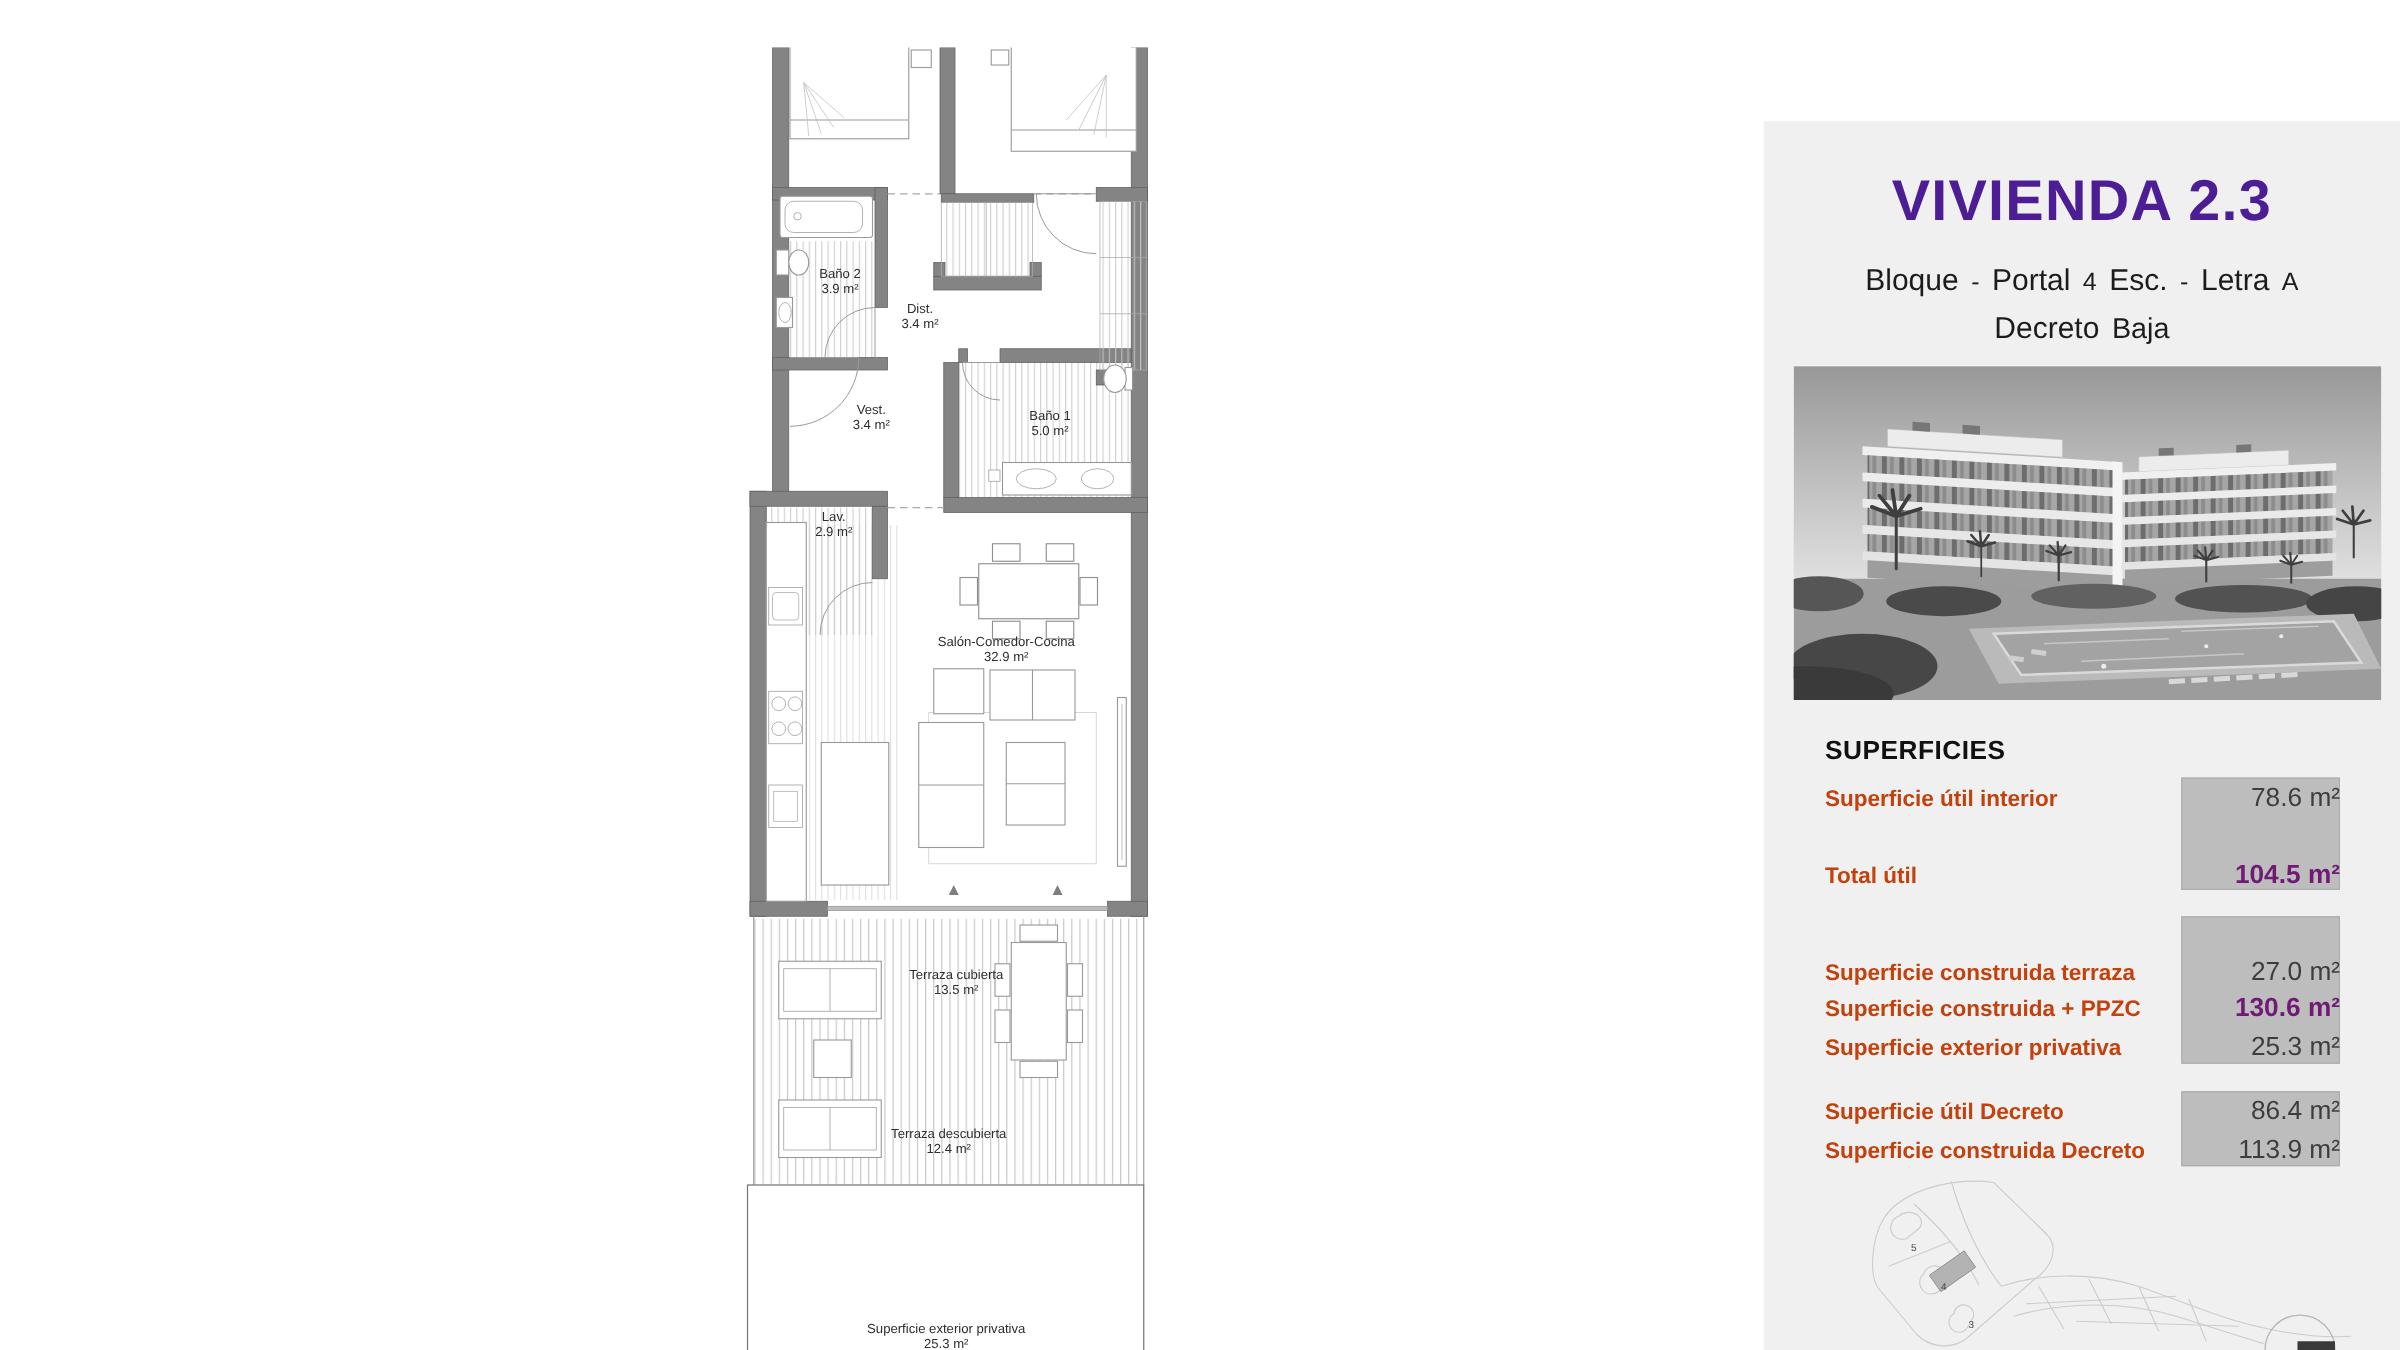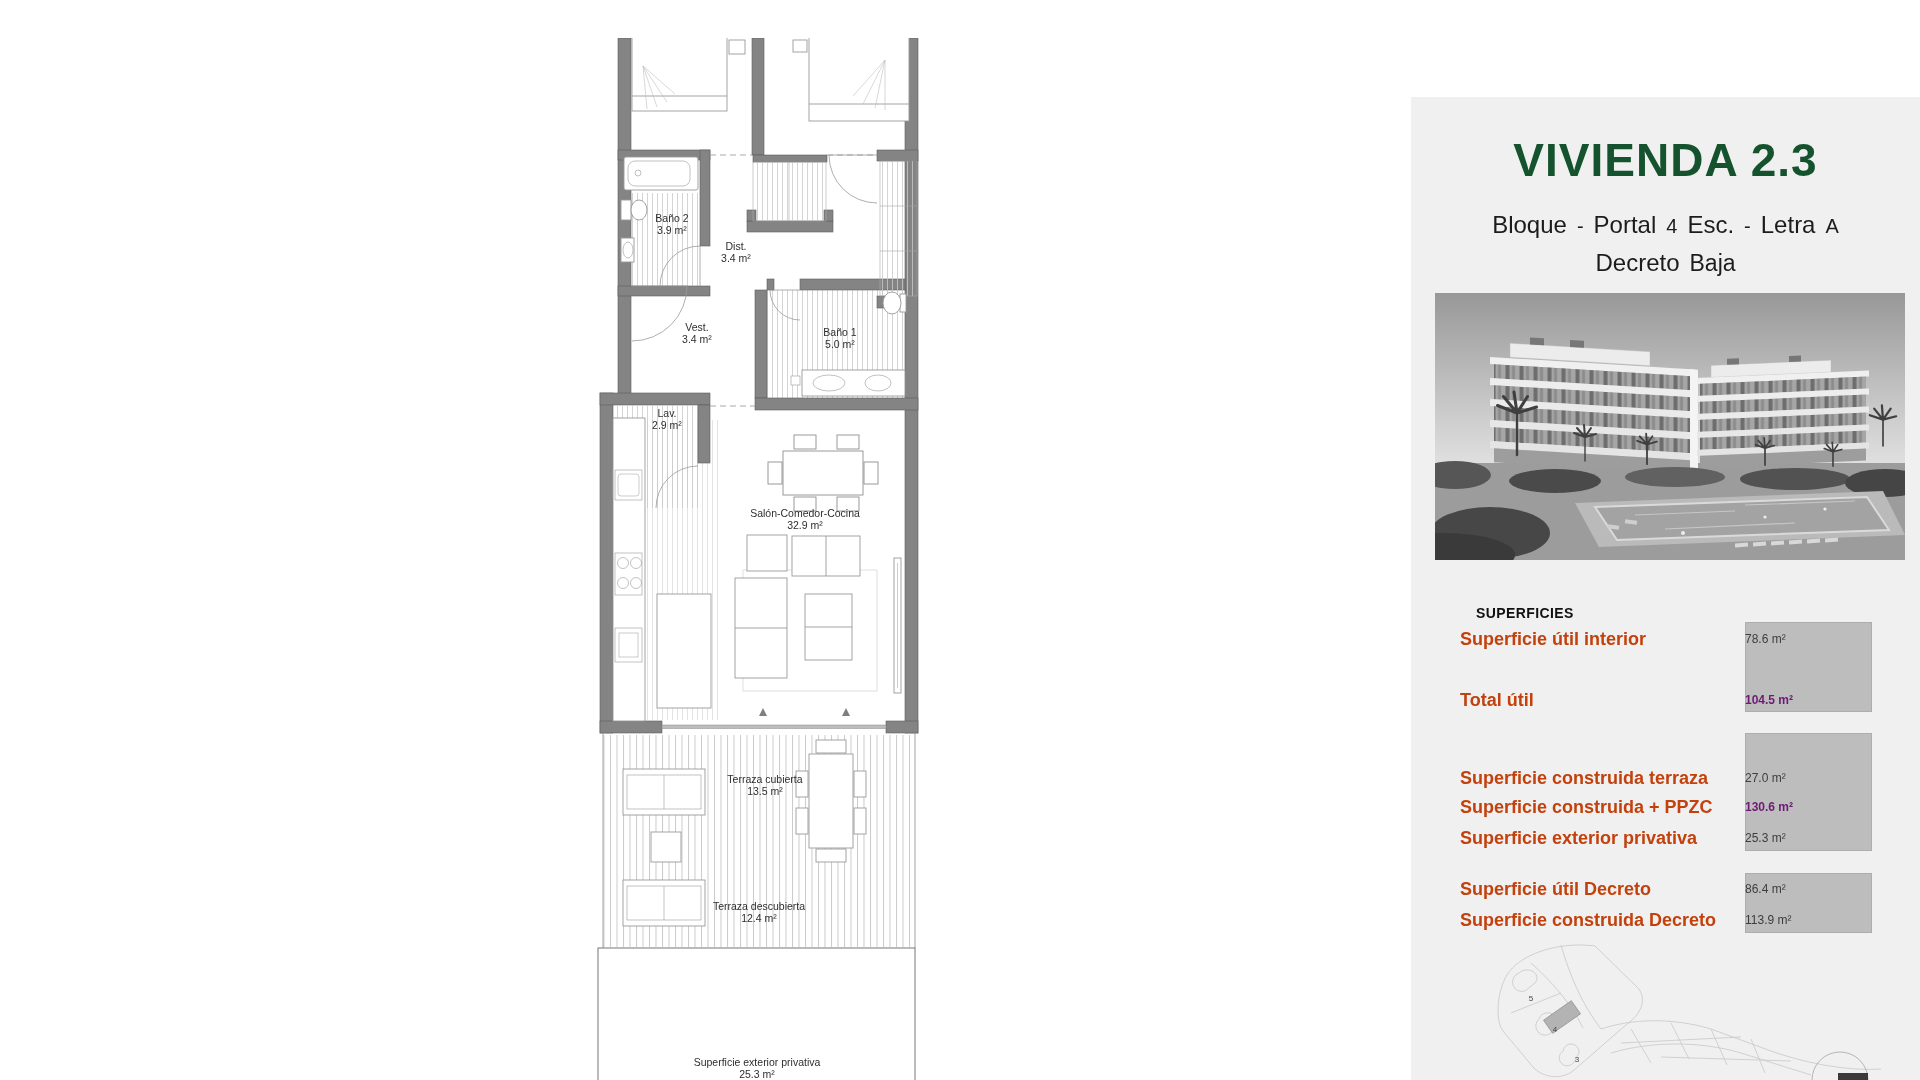--- a/index.html
+++ b/index.html
@@ -7,39 +7,39 @@
   .stage{position:relative;width:1920px;height:1080px;background:#fff;}
 
   
   .floorplan{position:absolute;left:597px;top:0;width:345px;height:796px;margin-top:38px;}
   .floorplan svg{display:block;}
   .floorplan text{font-family:"Liberation Sans",sans-serif;font-size:10.5px;fill:#2e2e2e;text-anchor:middle;}
 
   
   .panel{position:absolute;left:1411px;top:97px;width:509px;height:983px;background:#f0f0f0;}
   .unit-title{position:absolute;top:36px;left:0;right:0;margin:0;text-align:center;
-    font-size:46px;font-weight:bold;color:#14532d;letter-spacing:1px;}
+    font-size:46px;font-weight:bold;color:#4c1d95;letter-spacing:1px;}
   .subtitle{position:absolute;top:114px;left:0;right:0;display:flex;justify-content:center;
     align-items:baseline;gap:10px;color:#1c1c1c;}
   .subtitle .pair{display:flex;align-items:baseline;gap:10px;}
   .subtitle .lbl{font-size:24px;}
   .subtitle .val{font-size:20px;}
   .subtitle2{position:absolute;top:152px;left:0;right:0;display:flex;justify-content:center;
     align-items:baseline;gap:10px;color:#1c1c1c;}
   .subtitle2 .lbl{font-size:24px;}
   .subtitle2 .val{font-size:23px;}
   .render{position:absolute;top:196px;left:24px;width:470px;height:267px;display:block;background:#dcdcdc;}
-  .sup-heading{position:absolute;top:492px;left:49px;margin:16px;font-size:14px;font-weight:bold;
+  .sup-heading{position:absolute;top:492px;left:49px;margin:0;font-size:21px;font-weight:bold;
     color:#111;letter-spacing:.4px;}
   .group{position:absolute;left:49px;right:48px;}
   .group .box{position:absolute;top:0;bottom:0;right:0;width:127px;background:#bdbdbd;border:1px solid #adadad;box-sizing:border-box;}
   .group .row{position:absolute;left:0;right:0;height:24px;line-height:24px;}
   .group .rl{position:absolute;left:0;font-size:18px;font-weight:bold;color:#c2410c;white-space:nowrap;}
-  .group .rv{position:absolute;right:0;width:127px;box-sizing:border-box;padding-right:11px;
-    font-size:12px;color:#3d3d3d;white-space:nowrap;}
+  .group .rv{position:absolute;right:0;width:127px;box-sizing:border-box;
+    text-align:right;font-size:21px;color:#3d3d3d;white-space:nowrap;}
   .group .row.bold .rv{font-weight:bold;color:#701a75;}
   .g1{top:525px;height:90px;}
   .g2{top:636px;height:118px;}
   .g3{top:776px;height:60px;}
   .siteplan{position:absolute;left:0;top:836px;width:509px;height:147px;display:block;}
   .siteplan text{font-family:"Liberation Sans",sans-serif;font-size:8px;fill:#444;text-anchor:middle;}
 </style>
 </head>
 <body>
 

